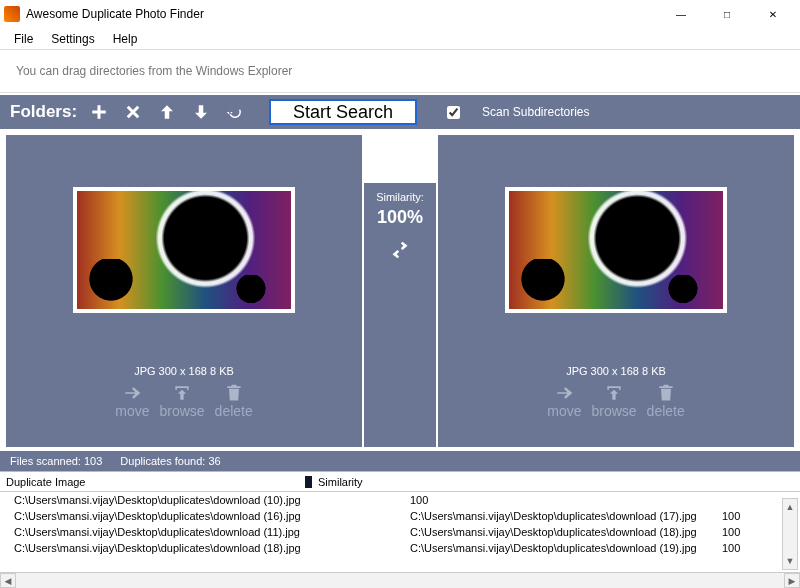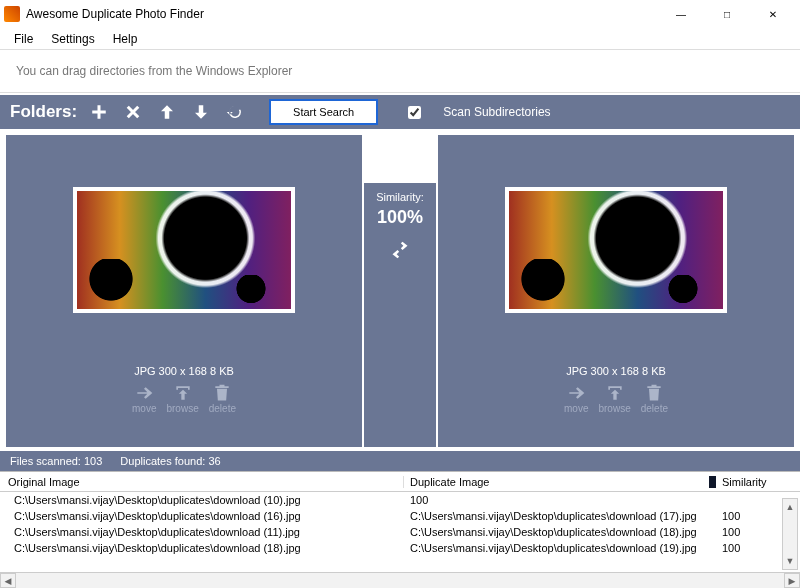--- a/index.html
+++ b/index.html
@@ -9,37 +9,37 @@
 .titlebar .title { font-size: 12px; }
 .titlebar .win-controls { margin-left: auto; display: flex; }
 .titlebar .win-controls div { width: 46px; height: 28px; display: flex; align-items: center; justify-content: center; font-family: "Segoe UI Symbol", sans-serif; font-size: 10px; cursor: pointer; }
 .menubar { display: flex; gap: 2px; padding: 2px 6px; height: 22px; align-items: center; border-bottom: 1px solid #ddd; }
 .menubar span { padding: 2px 8px; cursor: pointer; font-size: 12px; }
 .hint-strip { padding: 14px 16px; color: #777; font-size: 12px; border-bottom: 1px solid #ddd; }
 .toolbar { background: #6a7694; color: #fff; height: 36px; display: flex; align-items: center; padding: 0 10px; gap: 10px; border-top: 2px solid #fff; }
 .toolbar .label { font-size: 17px; font-weight: 600; }
 .toolbar .tbtn { width: 24px; height: 24px; display: flex; align-items: center; justify-content: center; cursor: pointer; }
 .toolbar .tbtn svg { width: 18px; height: 18px; fill: #fff; }
-.start-btn { background: #fff; color: #000; border: 2px solid #1e66d6; height: 26px; padding: 0 22px; font-size: 11px; cursor: pointer; margin-left: 12px; }
+.start-btn { background: #fff; color: #000; border: 2px solid #1e66d6; height: 26px; padding: 0 22px; font-size: 18px; cursor: pointer; margin-left: 12px; }
 .check-sub { display: flex; align-items: center; gap: 22px; margin-left: 20px; font-size: 12px; color: #fff; }
 .check-sub input { accent-color: #fff; }
 .preview-area { background: #fff; padding: 6px 6px 0 6px; }
 .preview-inner { display: flex; height: 312px; }
 .panel { flex: 1; background: #6a7694; display: flex; flex-direction: column; align-items: center; justify-content: flex-start; padding-top: 52px; }
 .center-strip { width: 76px; background: #6a7694; border-left: 2px solid #fff; border-right: 2px solid #fff; display: flex; flex-direction: column; align-items: center; padding-top: 8px; color: #fff; margin-top: 48px; }
 .center-strip .s-label { font-size: 11px; }
 .center-strip .s-value { font-size: 18px; font-weight: 600; margin: 4px 0 12px; }
 .center-strip .swap svg { width: 20px; height: 20px; fill: #fff; }
 .thumb { width: 222px; height: 126px; border: 4px solid #fff; background: #111; position: relative; overflow: hidden; }
 .thumb .sky { position: absolute; inset: 0; background: radial-gradient(circle at 60% 40%, #000 0 28%, rgba(255,255,255,0.9) 30% 32%, transparent 34%), linear-gradient(90deg, #a03020 0%, #d69020 20%, #4a9030 40%, #205080 60%, #502080 80%, #802060 100%); }
 .thumb .tree { position: absolute; bottom: 0; width: 60px; height: 50px; background: radial-gradient(circle at 50% 40%, #000 50%, transparent 52%); }
 .thumb .tree.t1 { left: 4px; } .thumb .tree.t2 { right: 20px; width: 40px; height: 34px; }
 .info { margin-top: 52px; font-size: 11px; color: #fff; }
 .img-actions { display: flex; gap: 10px; margin-top: 6px; }
-.img-actions .act { display: flex; flex-direction: column; align-items: center; font-size: 10px; color: #b8c0d4; opacity: 0.7; cursor: pointer; }
+.img-actions .act { display: flex; flex-direction: column; align-items: center; font-size: 14px; color: #b8c0d4; opacity: 0.7; cursor: pointer; }
 .img-actions .act svg { width: 20px; height: 20px; fill: #c8d0e0; }
 .stats-bar { background: #6a7694; color: #fff; font-size: 11px; height: 22px; display: flex; align-items: center; padding: 0 10px; gap: 18px; margin-top: 2px; border-top: 2px solid #fff; }
 .table-wrap { flex: 1; display: flex; flex-direction: column; border-top: 1px solid #bbb; overflow: hidden; }
 .thead { display: flex; background: #fff; border-bottom: 1px solid #ccc; font-size: 11px; height: 20px; align-items: center; }
 .thead .c1 { width: 404px; padding-left: 8px; border-right: 1px solid #ddd; }
 .thead .c2 { width: 312px; padding-left: 6px; border-right: 7px solid #0f172a; }
 .thead .c3 { flex: 1; padding-left: 6px; }
 .tbody { flex: 1; overflow: hidden; font-size: 11px; }
 .row { display: flex; height: 16px; align-items: center; }
 .row .c1 { width: 404px; padding-left: 14px; white-space: nowrap; overflow: hidden; }
@@ -175,21 +175,20 @@
   </div>
 </div>
 
 <div class="stats-bar">
   <span>Files scanned: 103</span>
   <span>Duplicates found: 36</span>
 </div>
 
 <div class="table-wrap">
   <div class="thead">
-    <div class="c1">Original Image</div>
     <div class="c2">Duplicate Image</div>
     <div class="c3">Similarity</div>
   </div>
   <div class="tbody" id="tbody">
       <div class="row">
         <div class="c1">C:\Users\mansi.vijay\Desktop\duplicates\download (10).jpg</div>
         <div class="c3">100</div>
       </div>
       <div class="row">
         <div class="c1">C:\Users\mansi.vijay\Desktop\duplicates\download (16).jpg</div>

